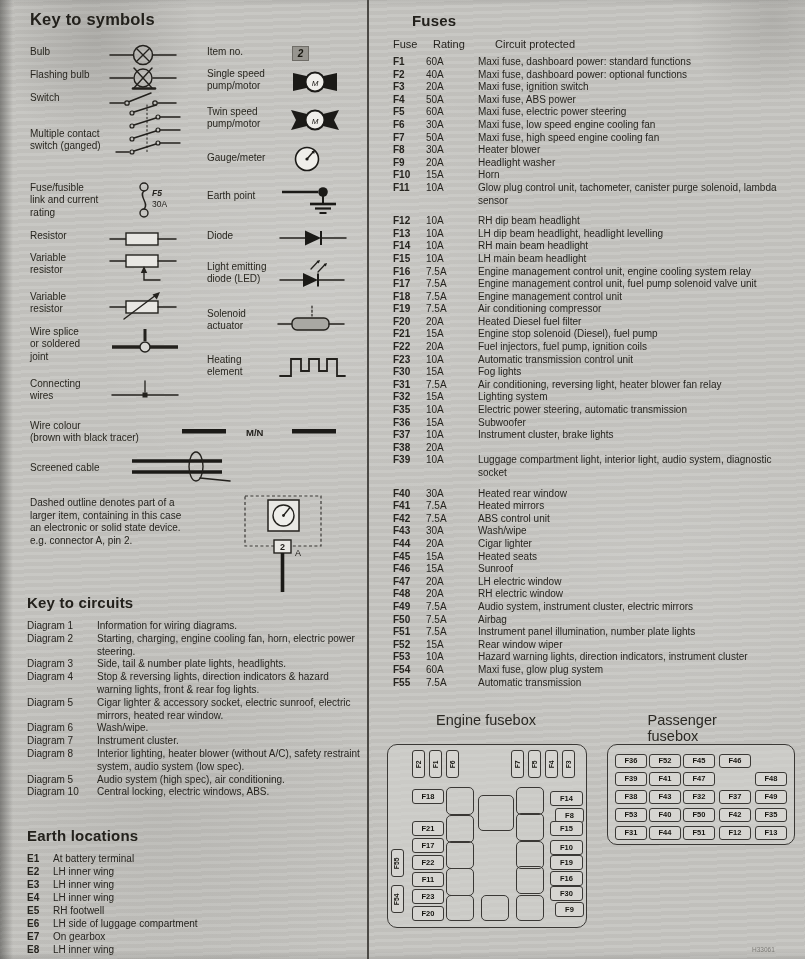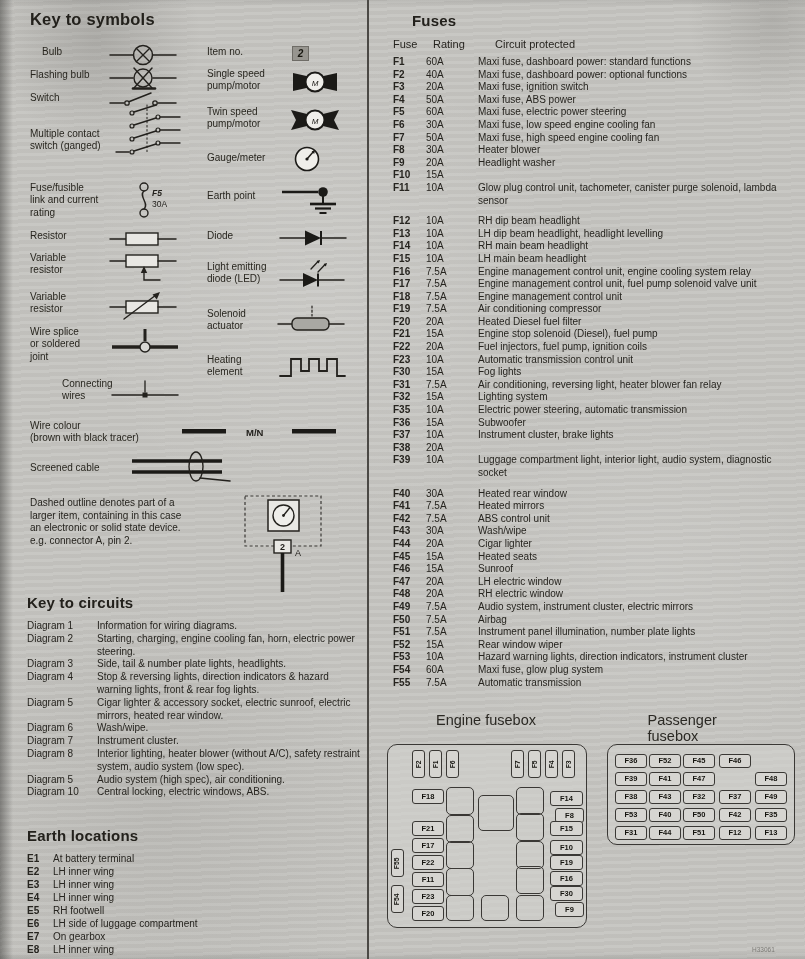--- a/index.html
+++ b/index.html
@@ -63,21 +63,21 @@
 </style>
 </head>
 <body>
 
 <div class="page">
   <div class="divider"></div>
 
   <h2 class="heading" id="h-symbols" style="left:30px;top:10px;">Key to symbols</h2>
   <div id="symbols-area">
       <div class="sym-item" style="top: 4px;">
-        <span class="sym-label" style="left: 12px;">Bulb</span>
+        <span class="sym-label" style="left: 0px;">Bulb</span>
         <span class="sym-icon" style="left: 78px; top: -5px;">
           <svg width="70" height="28" viewBox="0 0 70 28">
    <line x1="2" y1="14" x2="25" y2="14" stroke="#23211d" fill="none" stroke-linecap="round" stroke-width="1.5"></line>
    <circle cx="35" cy="14" r="9.5" stroke="#23211d" fill="none" stroke-linecap="round" stroke-width="1.5"></circle>
    <line x1="28.5" y1="7.5" x2="41.5" y2="20.5" stroke="#23211d" fill="none" stroke-linecap="round" stroke-width="1.4"></line>
    <line x1="41.5" y1="7.5" x2="28.5" y2="20.5" stroke="#23211d" fill="none" stroke-linecap="round" stroke-width="1.4"></line>
    <line x1="45" y1="14" x2="68" y2="14" stroke="#23211d" fill="none" stroke-linecap="round" stroke-width="1.5"></line>
           </svg>
         </span>
       </div>
@@ -186,21 +186,21 @@
 joint</span>
         <span class="sym-icon" style="left: 80px; top: 1px;">
           <svg width="70" height="36" viewBox="0 0 70 36">
    <line x1="35" y1="2" x2="35" y2="14" stroke="#23211d" stroke-width="3"></line>
    <line x1="2" y1="20" x2="68" y2="20" stroke="#23211d" stroke-width="3.4"></line>
    <circle cx="35" cy="20" r="5" fill="#d8d7d3" stroke="#23211d" stroke-width="1.4"></circle>
           </svg>
         </span>
       </div>
       <div class="sym-item" style="top: 336px;">
-        <span class="sym-label" style="left: 0px; margin-left: 32px;">Connecting
+        <span class="sym-label" style="left: 0px;">Connecting
 wires</span>
         <span class="sym-icon" style="left: 80px; top: -1px;">
           <svg width="70" height="28" viewBox="0 0 70 28">
    <line x1="35" y1="4" x2="35" y2="15" stroke="#23211d" fill="none" stroke-linecap="round" stroke-width="1.3"></line>
    <line x1="2" y1="18" x2="68" y2="18" stroke="#23211d" fill="none" stroke-linecap="round" stroke-width="1.5"></line>
    <rect x="32.5" y="15.5" width="5" height="5" fill="#23211d"></rect>
           </svg>
         </span>
       </div>
       <div class="sym-item" style="top: 378px;">
@@ -473,20 +473,21 @@
           <span class="c">Heater blower</span>
         </div>
         <div class="fuse-row">
           <span class="f">F9</span>
           <span class="r">20A</span>
           <span class="c">Headlight washer</span>
         </div>
         <div class="fuse-row">
           <span class="f">F10</span>
           <span class="r">15A</span>
+          <span class="c">Horn</span>
         </div>
         <div class="fuse-row">
           <span class="f">F11</span>
           <span class="r">10A</span>
           <span class="c">Glow plug control unit, tachometer, canister purge solenoid, lambda sensor</span>
         </div>
       </div>
       <div class="fuse-group">
         <div class="fuse-row">
           <span class="f">F12</span>

